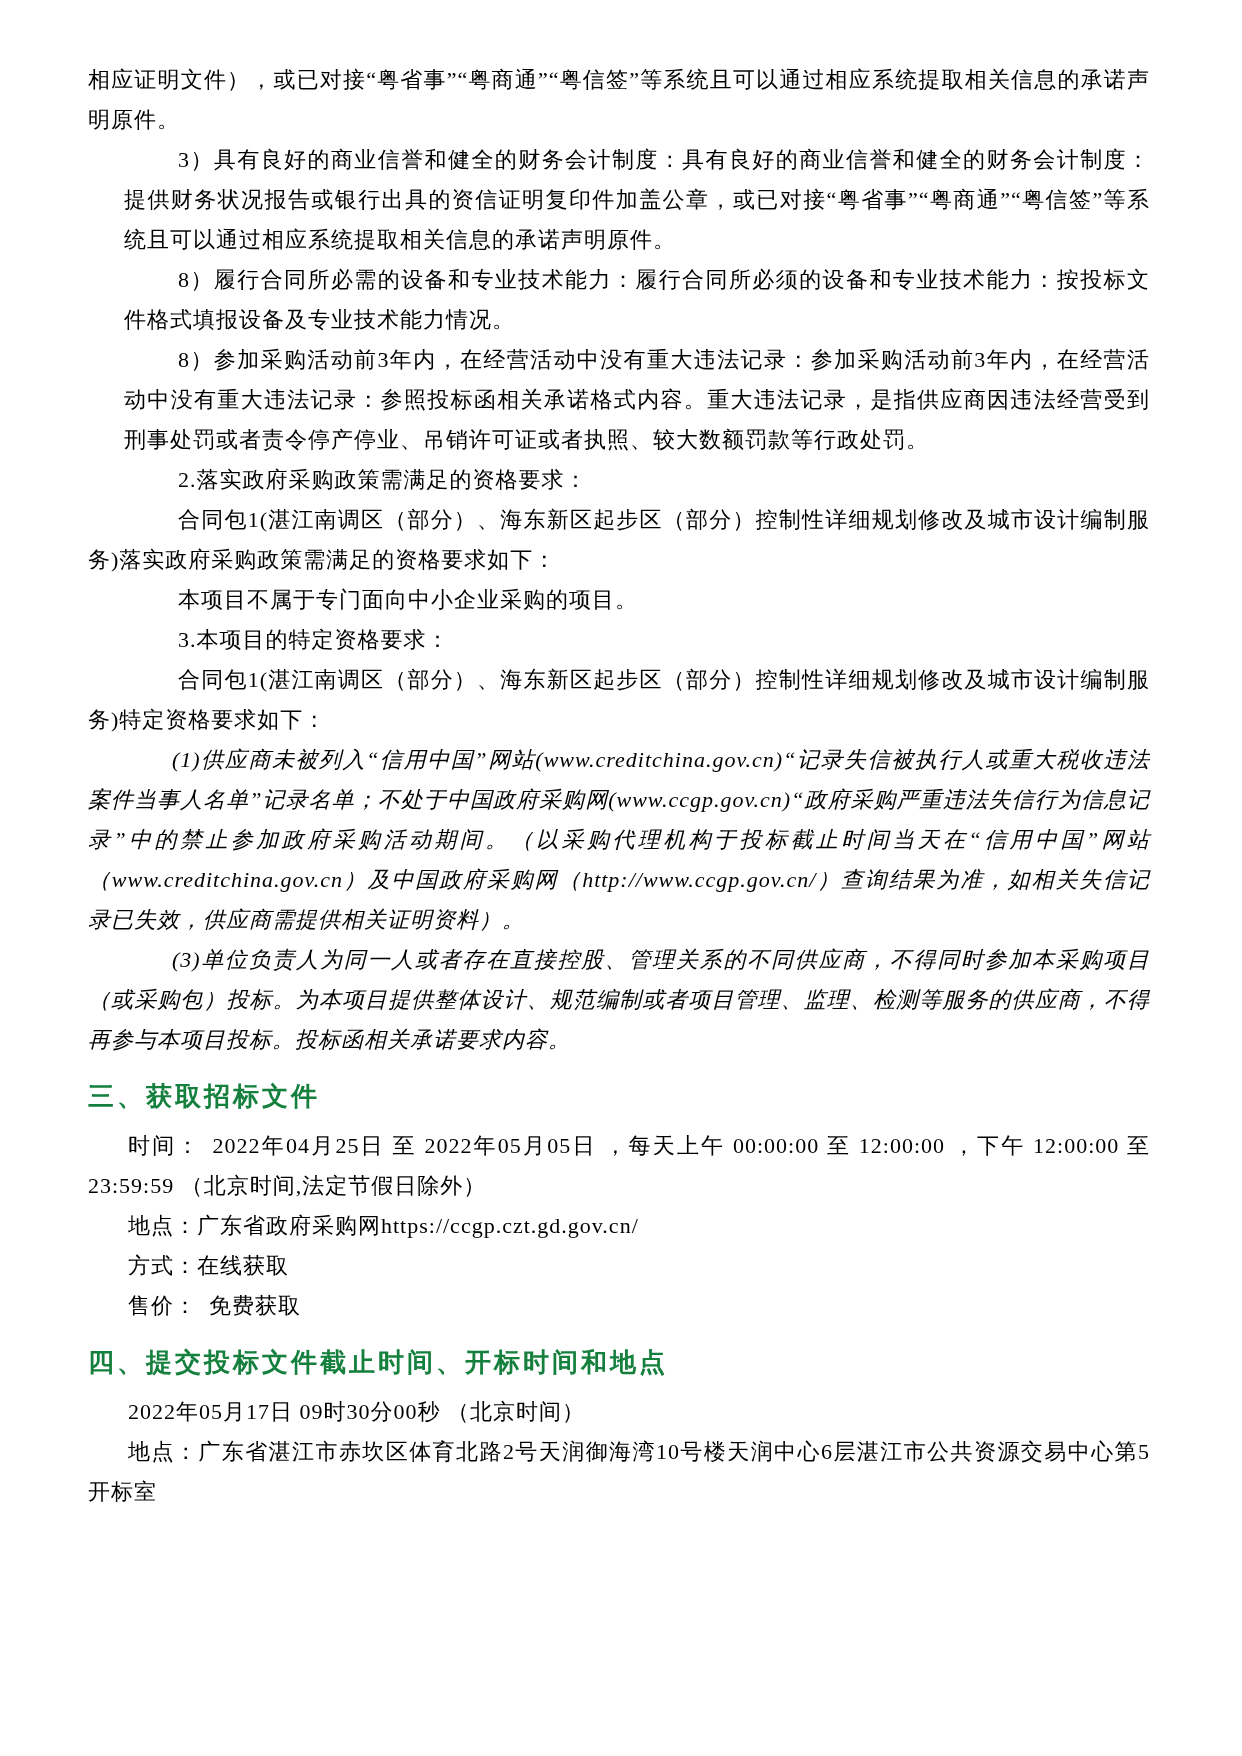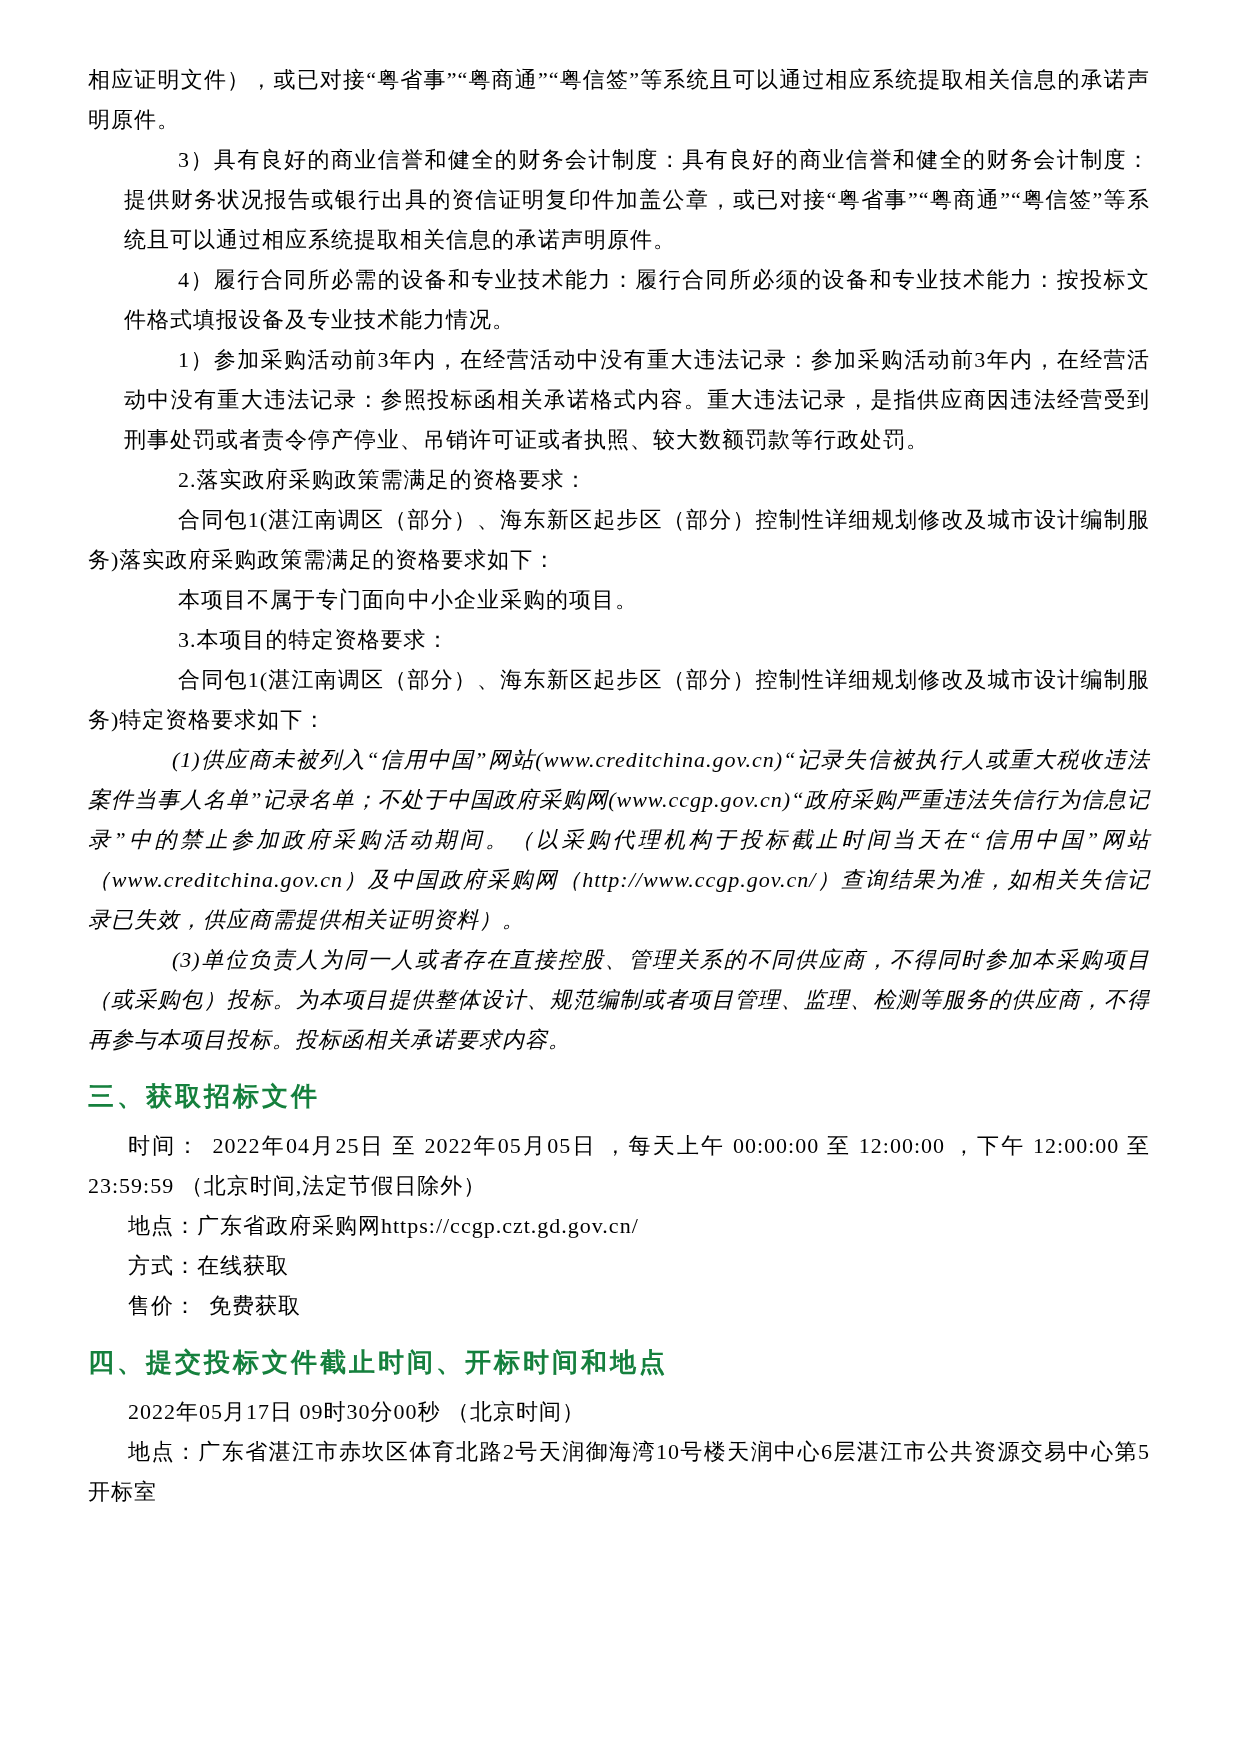--- a/index.html
+++ b/index.html
@@ -46,22 +46,22 @@
     color: #15803d;
   }
 </style>
 </head>
 <body>
 
 <main class="page" style="background: rgb(255, 255, 255); color: rgb(0, 0, 0);">
   <div class="doc-content">
       <p class="body L0">相应证明文件），或已对接“粤省事”“粤商通”“粤信签”等系统且可以通过相应系统提取相关信息的承诺声明原件。</p>
       <p class="body L2">3）具有良好的商业信誉和健全的财务会计制度：具有良好的商业信誉和健全的财务会计制度：提供财务状况报告或银行出具的资信证明复印件加盖公章，或已对接“粤省事”“粤商通”“粤信签”等系统且可以通过相应系统提取相关信息的承诺声明原件。</p>
-      <p class="body L2">4）履行合同所必需的设备和专业技术能力：履行合同所必须的设备和专业技术能力：按投标文件格式填报设备及专业技术能力情况。</p>
-      <p class="body L2">1）参加采购活动前3年内，在经营活动中没有重大违法记录：参加采购活动前3年内，在经营活动中没有重大违法记录：参照投标函相关承诺格式内容。重大违法记录，是指供应商因违法经营受到刑事处罚或者责令停产停业、吊销许可证或者执照、较大数额罚款等行政处罚。</p>
+      <p class="body L2">8）履行合同所必需的设备和专业技术能力：履行合同所必须的设备和专业技术能力：按投标文件格式填报设备及专业技术能力情况。</p>
+      <p class="body L2">8）参加采购活动前3年内，在经营活动中没有重大违法记录：参加采购活动前3年内，在经营活动中没有重大违法记录：参照投标函相关承诺格式内容。重大违法记录，是指供应商因违法经营受到刑事处罚或者责令停产停业、吊销许可证或者执照、较大数额罚款等行政处罚。</p>
       <p class="body L2">2.落实政府采购政策需满足的资格要求：</p>
       <p class="body L4">合同包1(湛江南调区（部分）、海东新区起步区（部分）控制性详细规划修改及城市设计编制服务)落实政府采购政策需满足的资格要求如下：</p>
       <p class="body L4">本项目不属于专门面向中小企业采购的项目。</p>
       <p class="body L2">3.本项目的特定资格要求：</p>
       <p class="body L4">合同包1(湛江南调区（部分）、海东新区起步区（部分）控制性详细规划修改及城市设计编制服务)特定资格要求如下：</p>
       <p class="body L3">(1)供应商未被列入“信用中国”网站(www.creditchina.gov.cn)“记录失信被执行人或重大税收违法案件当事人名单”记录名单；不处于中国政府采购网(www.ccgp.gov.cn)“政府采购严重违法失信行为信息记录”中的禁止参加政府采购活动期间。（以采购代理机构于投标截止时间当天在“信用中国”网站（www.creditchina.gov.cn）及中国政府采购网（http://www.ccgp.gov.cn/）查询结果为准，如相关失信记录已失效，供应商需提供相关证明资料）。</p>
       <p class="body L3">(3)单位负责人为同一人或者存在直接控股、管理关系的不同供应商，不得同时参加本采购项目（或采购包）投标。为本项目提供整体设计、规范编制或者项目管理、监理、检测等服务的供应商，不得再参与本项目投标。投标函相关承诺要求内容。</p>
       <h2 class="heading">三、获取招标文件</h2>
       <p class="body L1">时间： 2022年04月25日 至 2022年05月05日 ，每天上午 00:00:00 至 12:00:00 ，下午 12:00:00 至 23:59:59 （北京时间,法定节假日除外）</p>
       <p class="body L1">地点：广东省政府采购网https://ccgp.czt.gd.gov.cn/</p>

